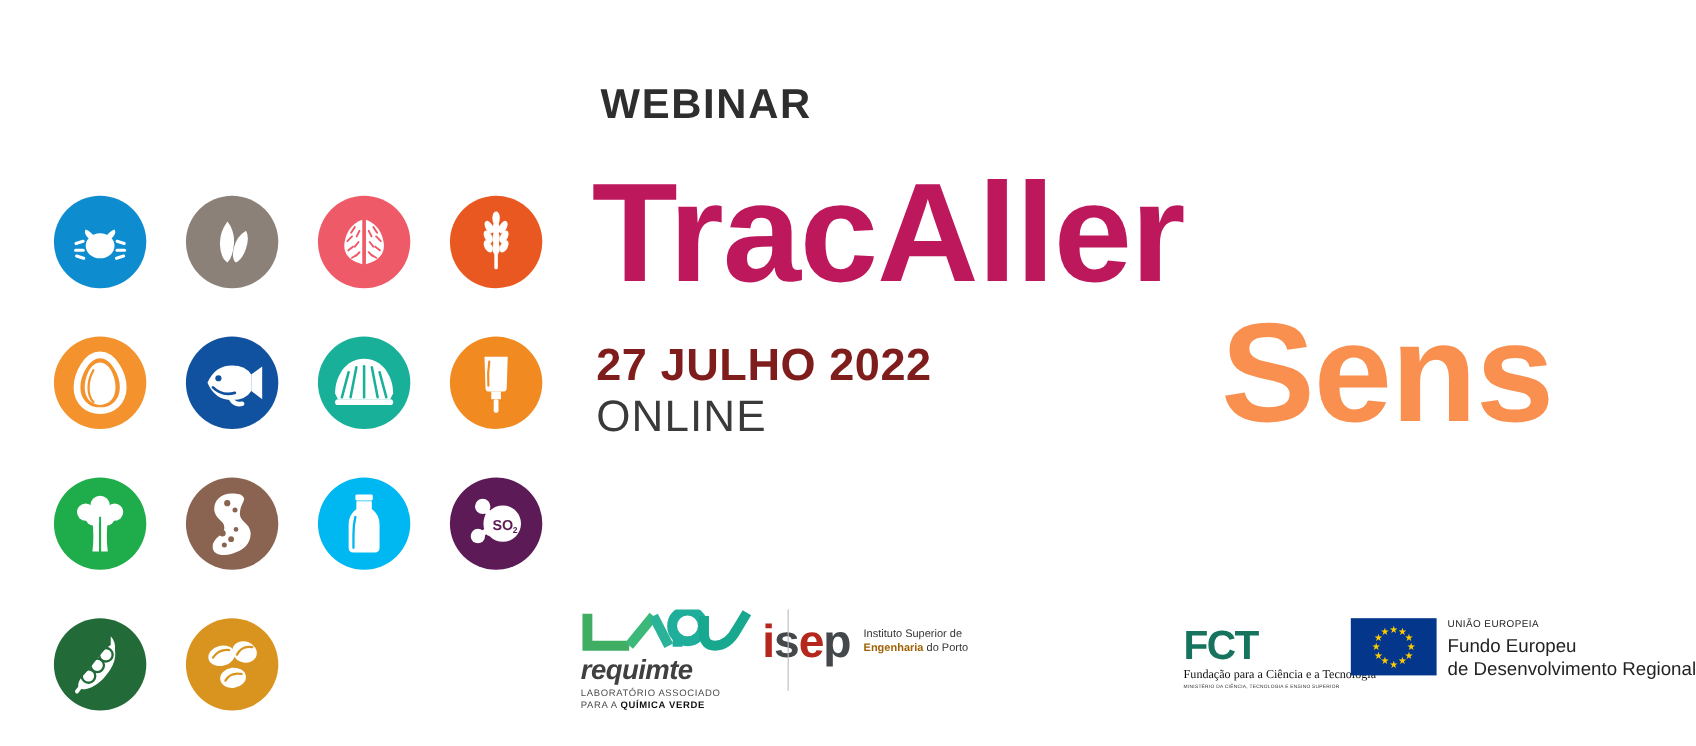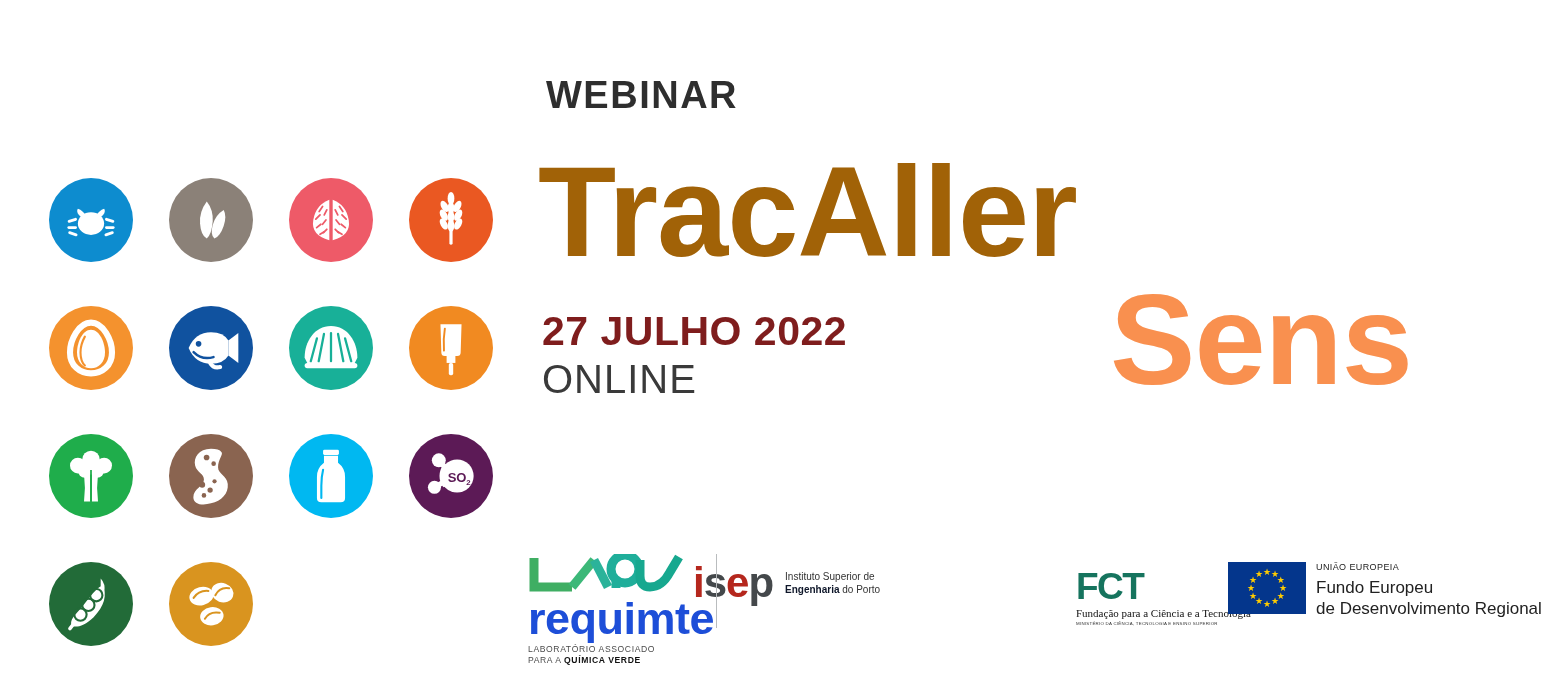--- a/index.html
+++ b/index.html
@@ -21,21 +21,21 @@
   .allergen svg{display:block;}
 
   
   #webinar-label{
     position:absolute;left:546px;top:76px;
     font-size:38px;font-weight:bold;letter-spacing:1.5px;
     color:#2e2e2e;line-height:1;
   }
   #title-line-1{
     position:absolute;left:538px;top:148px;
-    font-size:128px;font-weight:bold;color:#a16207;
+    font-size:128px;font-weight:bold;color:#be185d;
     letter-spacing:-1px;line-height:1;white-space:nowrap;
   }
   #title-line-2{
     position:absolute;left:1110px;top:276px;
     font-size:128px;font-weight:bold;color:#f9904f;
     letter-spacing:-1px;line-height:1;white-space:nowrap;
   }
   #event-date{
     position:absolute;left:542px;top:311px;
     font-size:41px;font-weight:bold;color:#7f1d1d;
@@ -46,42 +46,42 @@
     font-size:40px;font-weight:400;color:#3a3a3a;
     letter-spacing:1px;line-height:1;white-space:nowrap;
   }
 
   
   #sponsor-strip{position:absolute;left:528px;top:548px;height:90px;width:920px;}
 
   
   #logo-requimte{position:absolute;left:0px;top:6px;width:160px;}
   #requimte-wordmark{
-    font-size:45px;font-weight:bold;color:#1d4ed8;letter-spacing:-0.5px;
-    line-height:1;margin-top:-2px;
+    font-size:25px;font-weight:bold;color:#404040;letter-spacing:-0.5px;
+    line-height:1;margin-top:-2px;font-style:italic;
   }
   #requimte-tagline{
     font-size:8.6px;color:#4b4b4b;letter-spacing:0.6px;line-height:1.25;
     margin-top:3px;
   }
   #requimte-tagline b{color:#111;}
 
   
   #logo-isep{position:absolute;left:165px;top:14px;display:flex;align-items:center;}
   #isep-mark{
     font-size:42px;font-weight:bold;line-height:1;letter-spacing:-1px;
     position:relative;
   }
   #isep-mark .r{color:#b5271d;}
   #isep-mark .d{color:#44484b;}
   #isep-rule{
     position:absolute;left:188px;top:6px;width:1px;height:74px;background:#b9bcbe;
   }
   #isep-name{margin-left:12px;font-size:10px;line-height:1.35;color:#333;}
-  #isep-name .hl{color:#0f172a;font-weight:bold;}
+  #isep-name .hl{color:#a16207;font-weight:bold;}
 
   
   #logo-pporto{
     position:absolute;left:396px;top:33px;
     background:#c63e13;color:#ffffff;
     font-size:25px;font-weight:bold;letter-spacing:-0.5px;
     padding:4px 12px 5px 12px;line-height:1;
   }
 
   

